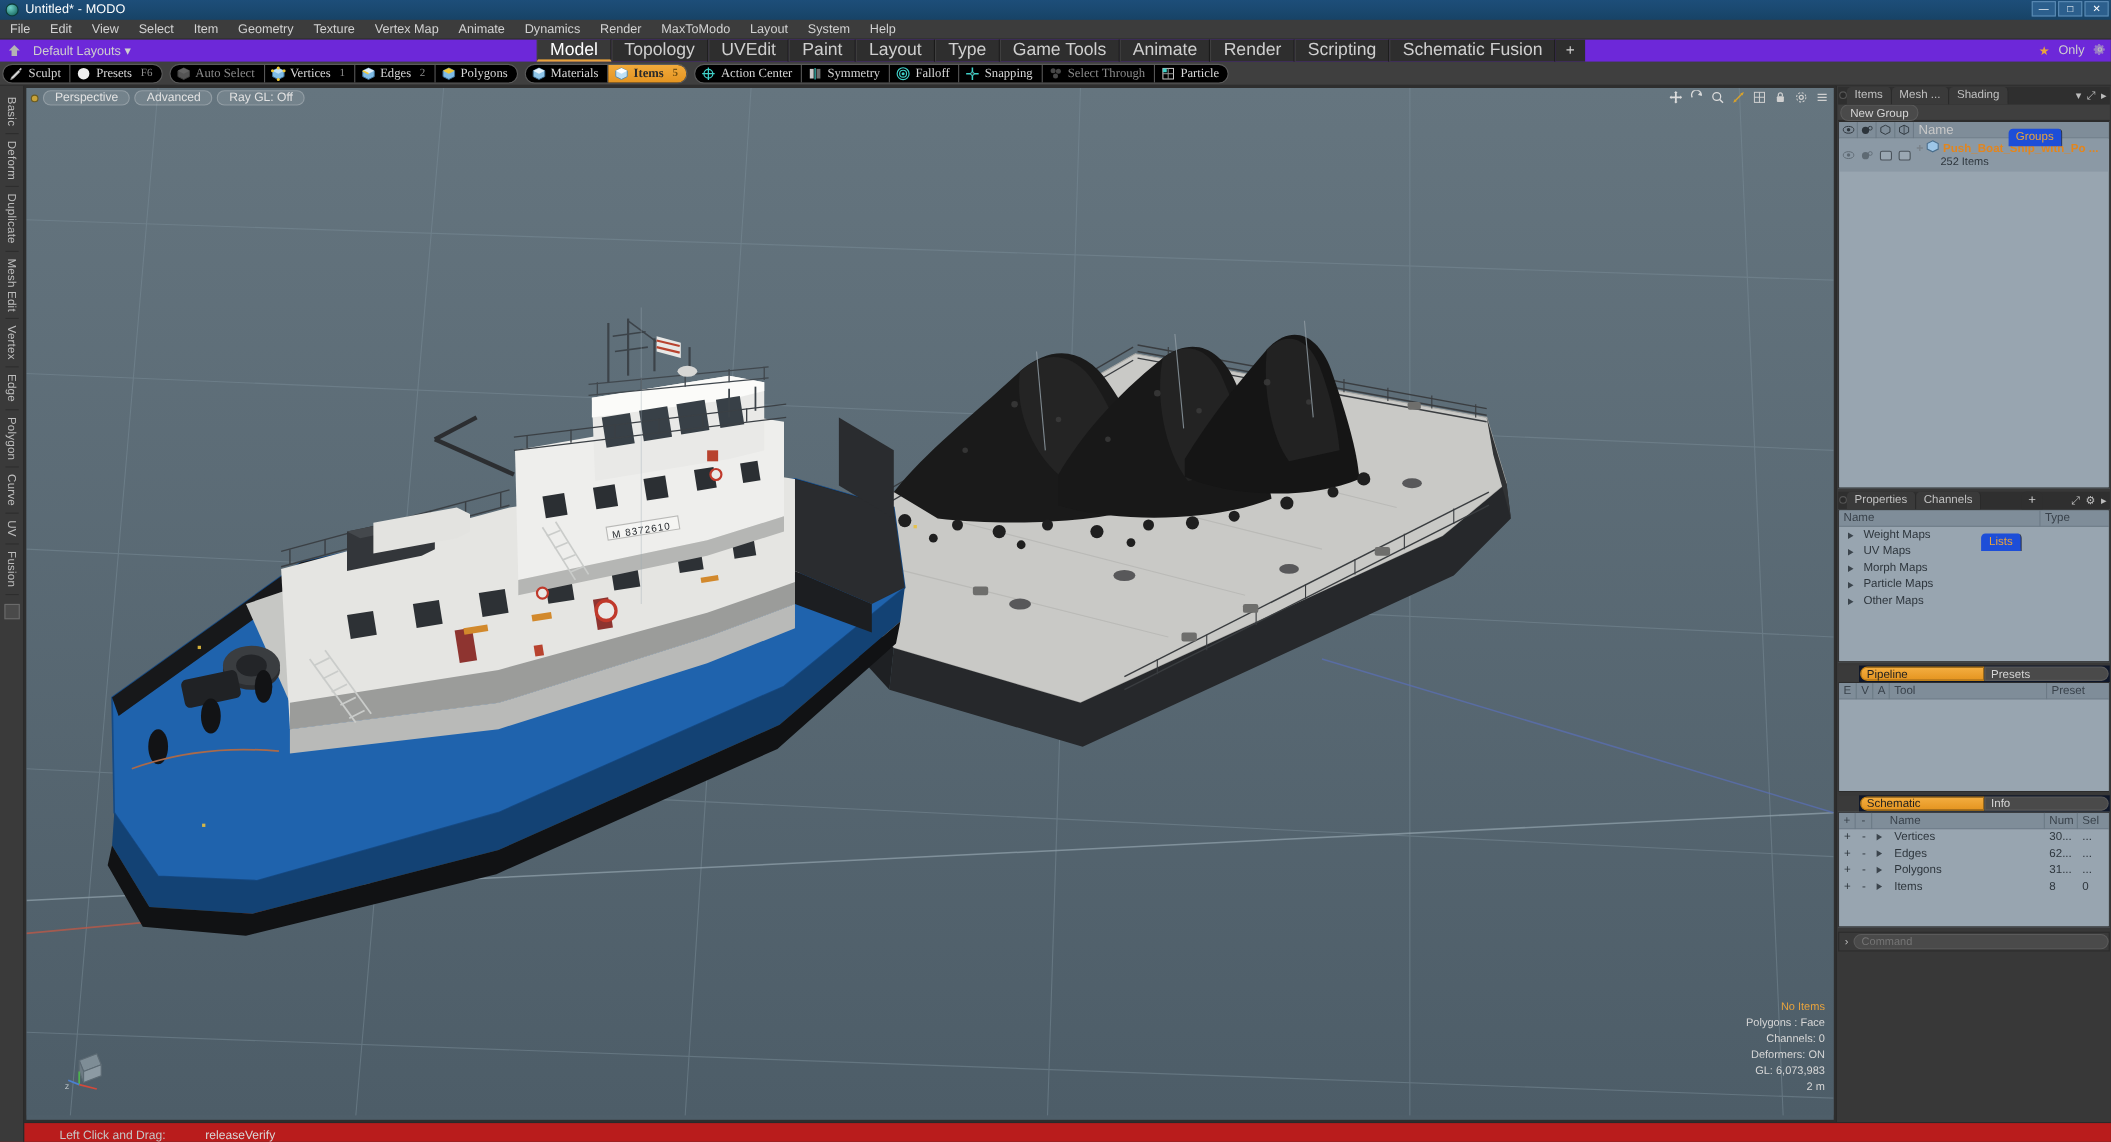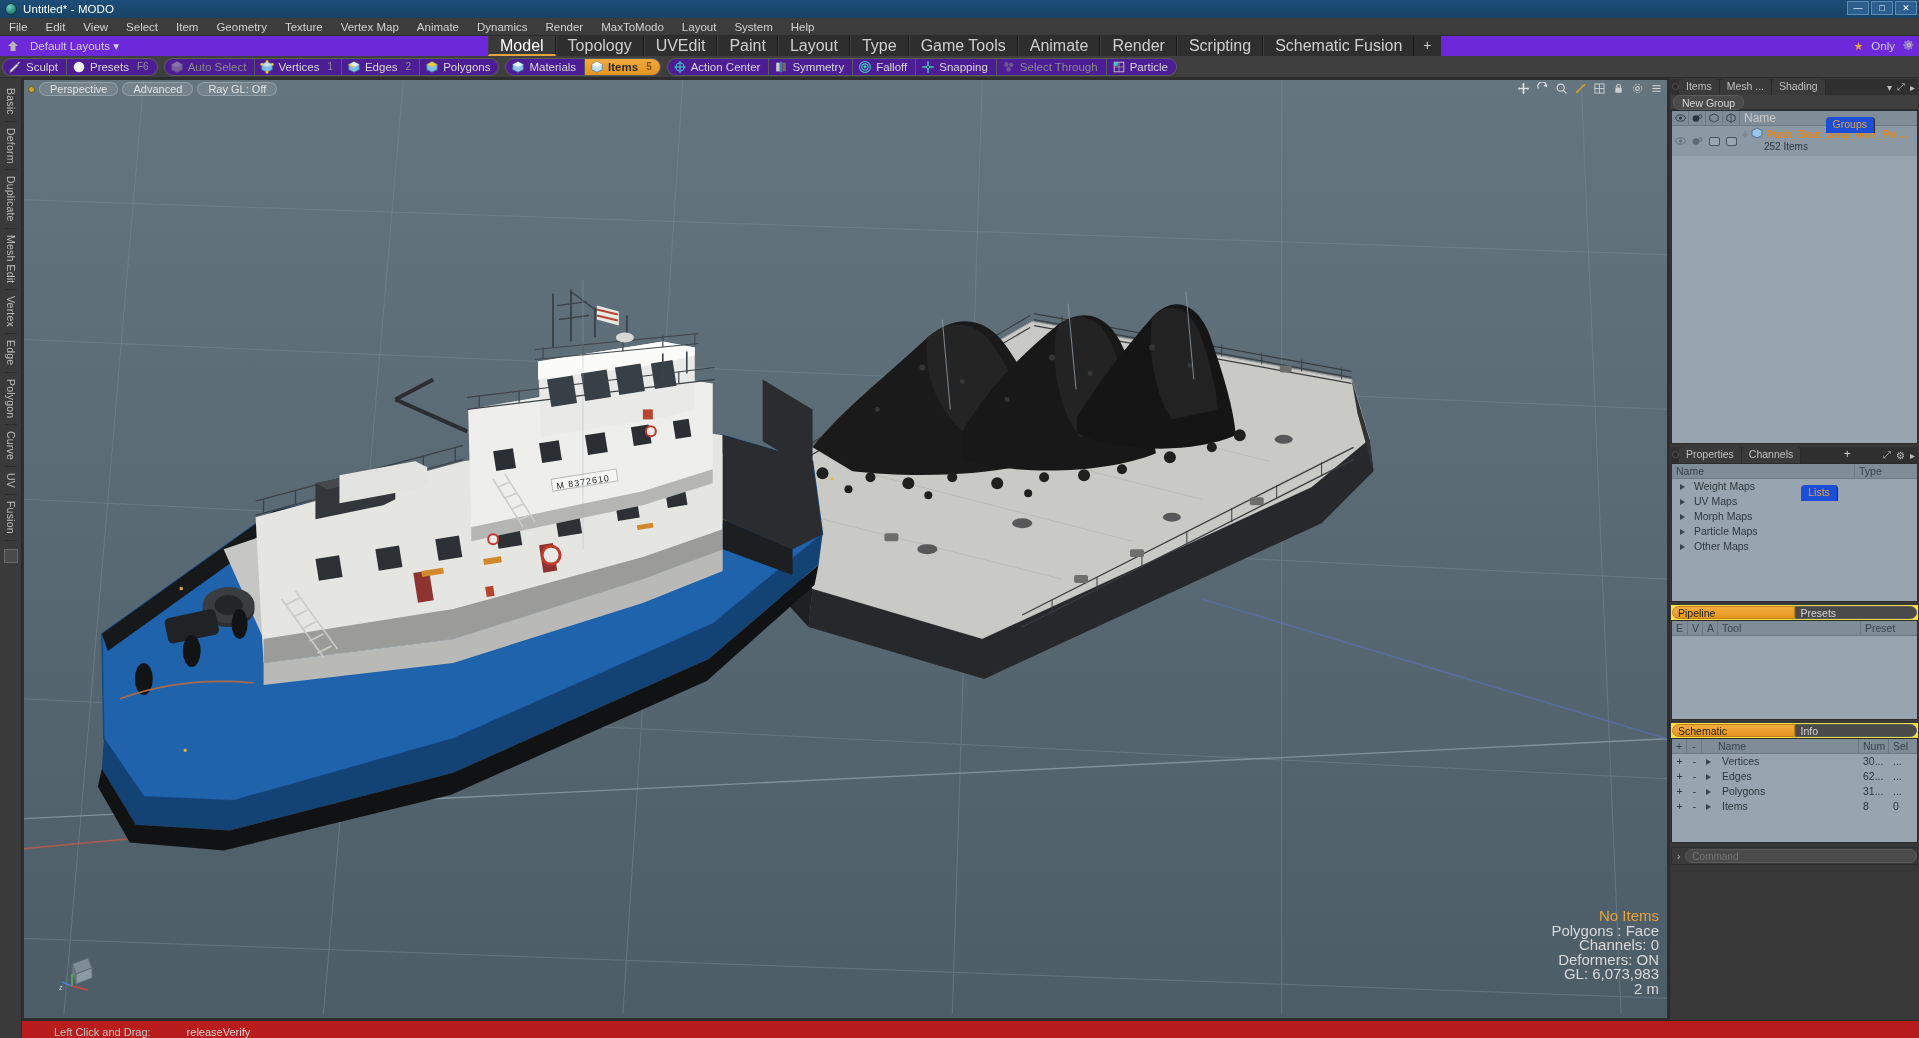--- a/index.html
+++ b/index.html
@@ -68,22 +68,23 @@
   }
   .star{ color:#e8a33d; font-size:11px; }
   .gear-sm{ color:#b9b9b9;font-size:12px;}
   
   .modebar{
     height:22px;width:100%;background:#3f3f3f;display:flex;align-items:center;
     border-bottom:1px solid #2d2d2d; padding-left:2px;
   }
   .grp{
     display:flex;align-items:center;height:18px;
-    background:#4c1d95;border:1px solid #5b5b5b;border-radius:9px;margin-right:6px;
+    background:#000000;border:1px solid #5b5b5b;border-radius:9px;margin-right:6px;
     overflow:hidden;
+    font-family:Liberation Serif, serif;
   }
   .tb-item{
     display:flex;align-items:center;height:18px;padding:0 8px 0 5px;gap:4px;
     font-size:11.5px;color:#d8d8d8;white-space:nowrap;position:relative;
     border-right:1px solid #565656;
   }
   .tb-item:last-child{border-right:none;}
   .tb-item.dim{ color:#8a8a8a;}
   .tb-item.active{ background:linear-gradient(to bottom,#f2ab3e,#e3931f); color:#2a2a2a; font-weight:bold;}
   .tb-item .key{ color:#8e8e8e;font-size:10px;margin-left:4px;}
@@ -130,21 +131,21 @@
   .vp-icons{
     position:absolute;top:2px;right:4px;display:flex;align-items:center;gap:6px;z-index:6;
     color:#d8d8d8;
   }
   .vp-icons .vi{width:13px;height:13px;display:flex;align-items:center;justify-content:center;font-size:11px;}
   
   .gridlines{position:absolute;inset:0;pointer-events:none;}
   
   .vp-readout{
     position:absolute;right:8px;bottom:22px;text-align:right;
-    font-size:15px;line-height:14.5px;color:#d7d7d7;z-index:4;
+    font-size:10px;line-height:14.5px;color:#d7d7d7;z-index:4;
   }
   .vp-readout .warn{ color:#e8a33d;}
   
   .axis-gizmo{position:absolute;left:34px;bottom:26px;width:46px;height:46px;z-index:4;}
   
   .rightpanel{
     width:250px;background:#383838;display:flex;flex-direction:column;
     border-left:1px solid #2a2a2a; padding:1px;
   }
   .pane{ background:#3a3a3a;margin-bottom:3px;display:flex;flex-direction:column;}
@@ -166,21 +167,21 @@
   .pane-tabs .pt-right{
     margin-left:auto;display:flex;align-items:center;gap:5px;padding-right:3px;color:#bdbdbd;font-size:10px;
   }
   .subbar{
     height:15px;display:flex;align-items:stretch;background:#3f3f3f;border-bottom:1px solid #2c2c2c;
   }
   .subbtn{
     height:15px;line-height:14px;padding:0 8px;font-size:10.5px;color:#d5d5d5;
     background:#4a4a4a;border:1px solid #5a5a5a;border-radius:7px;margin:0 2px;white-space:nowrap;
   }
-  .segbar{ height:15px;display:flex;align-items:center;background:#fde047;padding:1px;}
+  .segbar{ height:15px;display:flex;align-items:center;background:#0f172a;padding:1px;margin-left:19px;}
   .seg{
     flex:1;height:13px;line-height:12px;font-size:10.5px;padding-left:5px;color:#d5d5d5;
     background:#4a4a4a;border:1px solid #5a5a5a;
   }
   .seg.active{ background:linear-gradient(to bottom,#f3ad40,#e59520);color:#1f1f1f;border-color:#c07f14;}
   .seg.first{border-top-left-radius:7px;border-bottom-left-radius:7px;}
   .seg.last{border-top-right-radius:7px;border-bottom-right-radius:7px;}
   
   .tbl{ background:#8b99a5; flex:1; display:flex;flex-direction:column; border:1px solid #2c2c2c;}
   .tbl-head{

